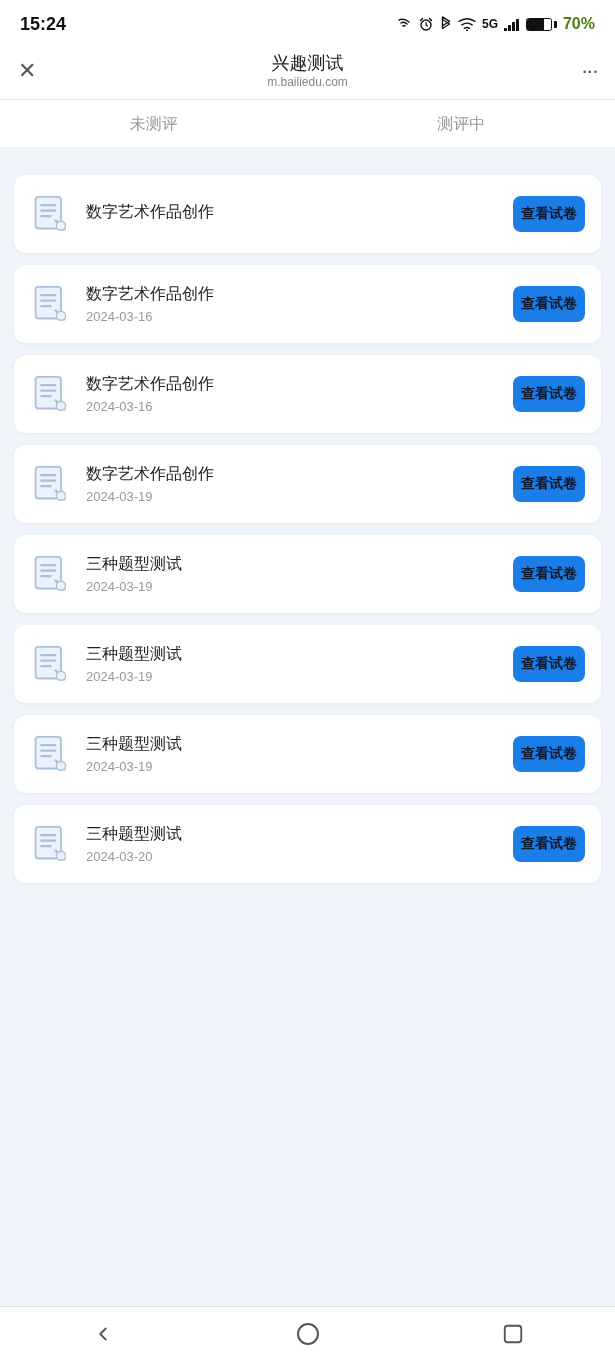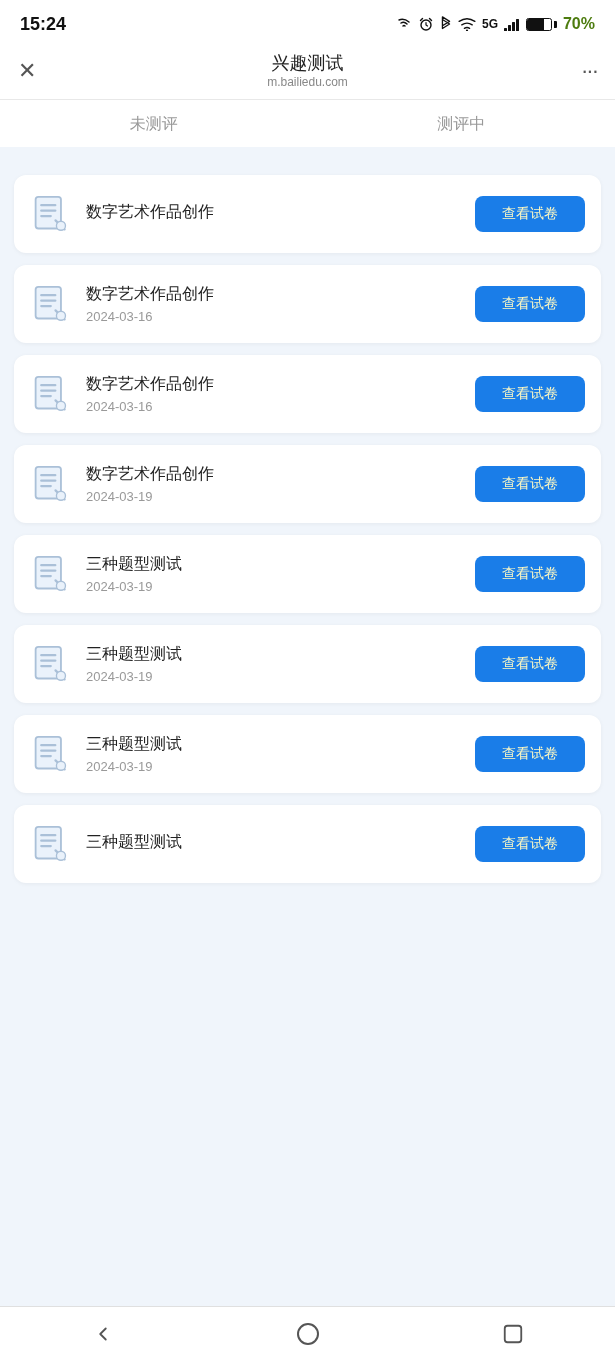--- a/index.html
+++ b/index.html
@@ -170,28 +170,29 @@
       color: #222;
       margin-bottom: 4px;
     }
     .card-date {
       font-size: 13px;
       color: #999;
     }
 
     .view-btn {
       background: #1a7de8;
-      color: #fef9c3;
+      color: #0f172a;
       border: none;
       border-radius: 8px;
-      padding: 9px 27px;
+      padding: 9px 8px;
       font-size: 14px;
       cursor: pointer;
       white-space: nowrap;
       flex-shrink: 0;
+      font-weight: bold;
     }
 
     
     .bottom-nav {
       position: fixed;
       bottom: 0;
       left: 0;
       width: 615px;
       background: #fff;
       border-top: 1px solid #e0e0e0;
@@ -413,20 +414,21 @@
         <rect x="2" y="2" width="28" height="35" rx="3" stroke="#aac0d8" stroke-width="2" fill="#eaf2fb"></rect>
         <rect x="7" y="10" width="18" height="2.5" rx="1.2" fill="#aac0d8"></rect>
         <rect x="7" y="16" width="18" height="2.5" rx="1.2" fill="#aac0d8"></rect>
         <rect x="7" y="22" width="13" height="2.5" rx="1.2" fill="#aac0d8"></rect>
         <path d="M24 28 L34 38" stroke="#aac0d8" stroke-width="2.5" stroke-linecap="round"></path>
         <circle cx="30" cy="34" r="5" fill="#eaf2fb" stroke="#aac0d8" stroke-width="1.5"></circle>
       </svg>
     </div>
     <div class="card-info">
       <div class="card-title">三种题型测试</div>
+      <div class="card-date">2024-03-20</div>
     </div>
     <button class="view-btn">查看试卷</button>
   </div>
 
   <div class="spacer"></div>
 </div>
 
 <div class="bottom-nav">
   <div class="bottom-nav-btn">
     <svg width="22" height="22" viewBox="0 0 24 24" fill="none">

